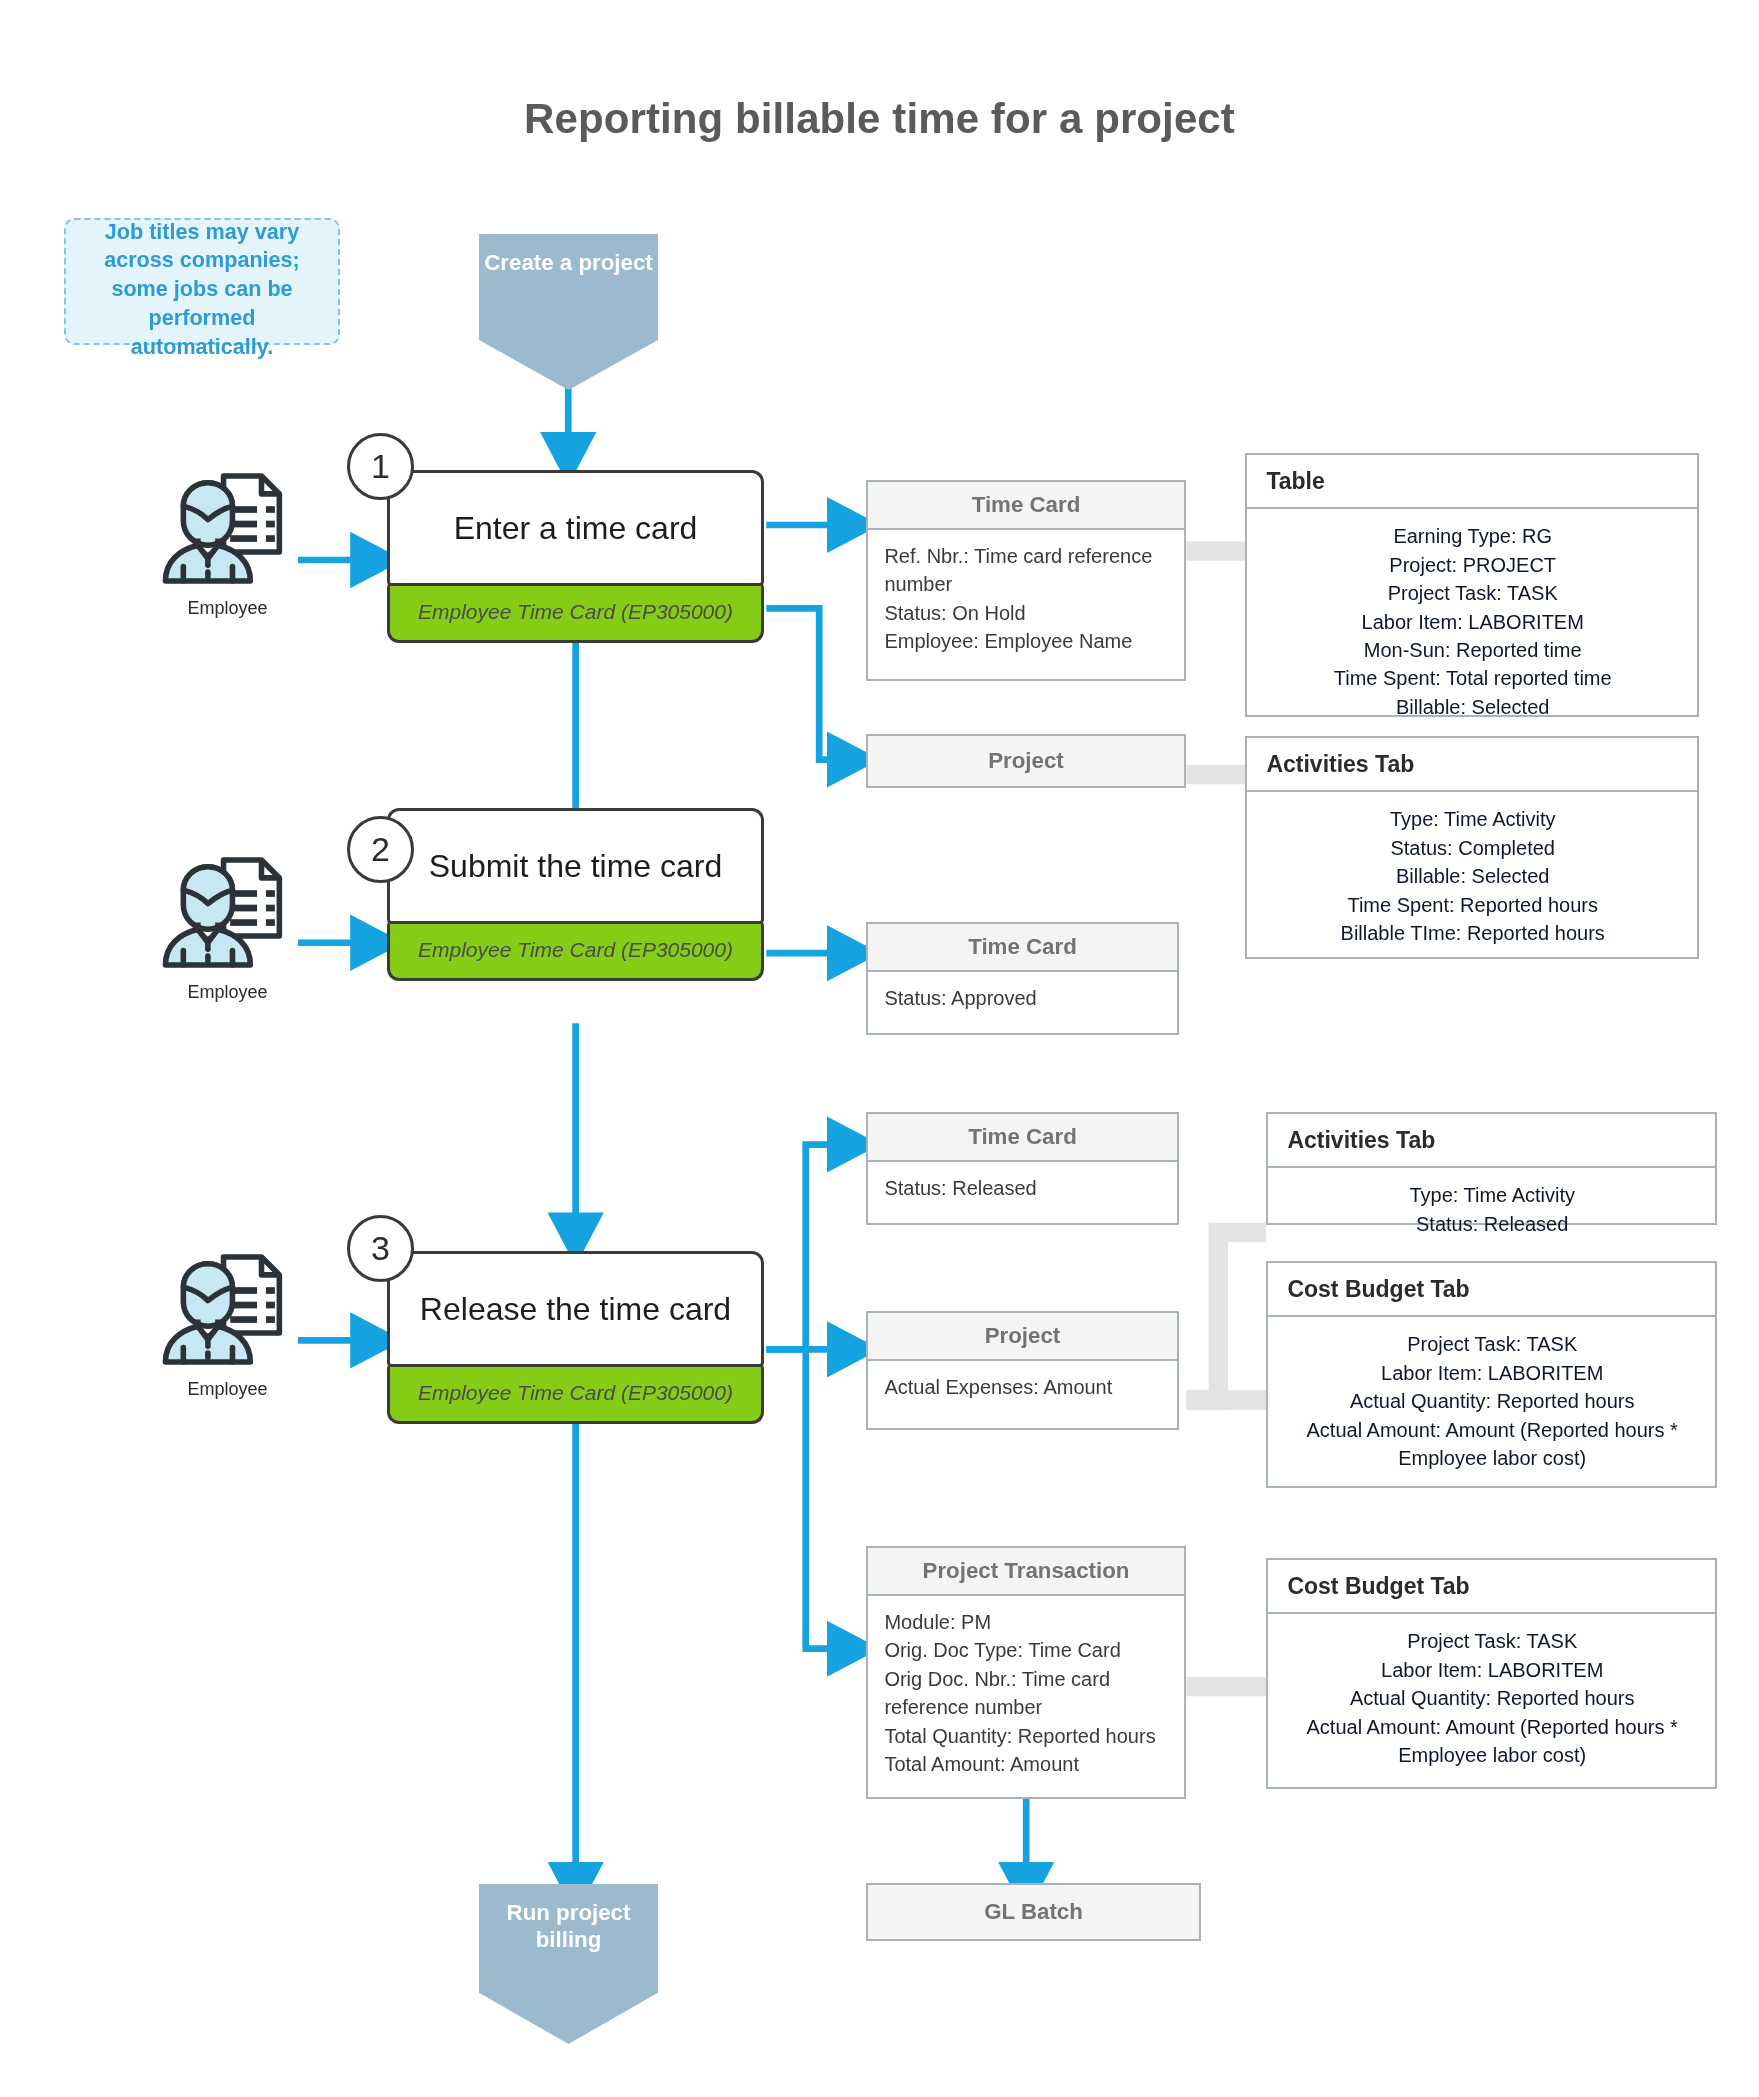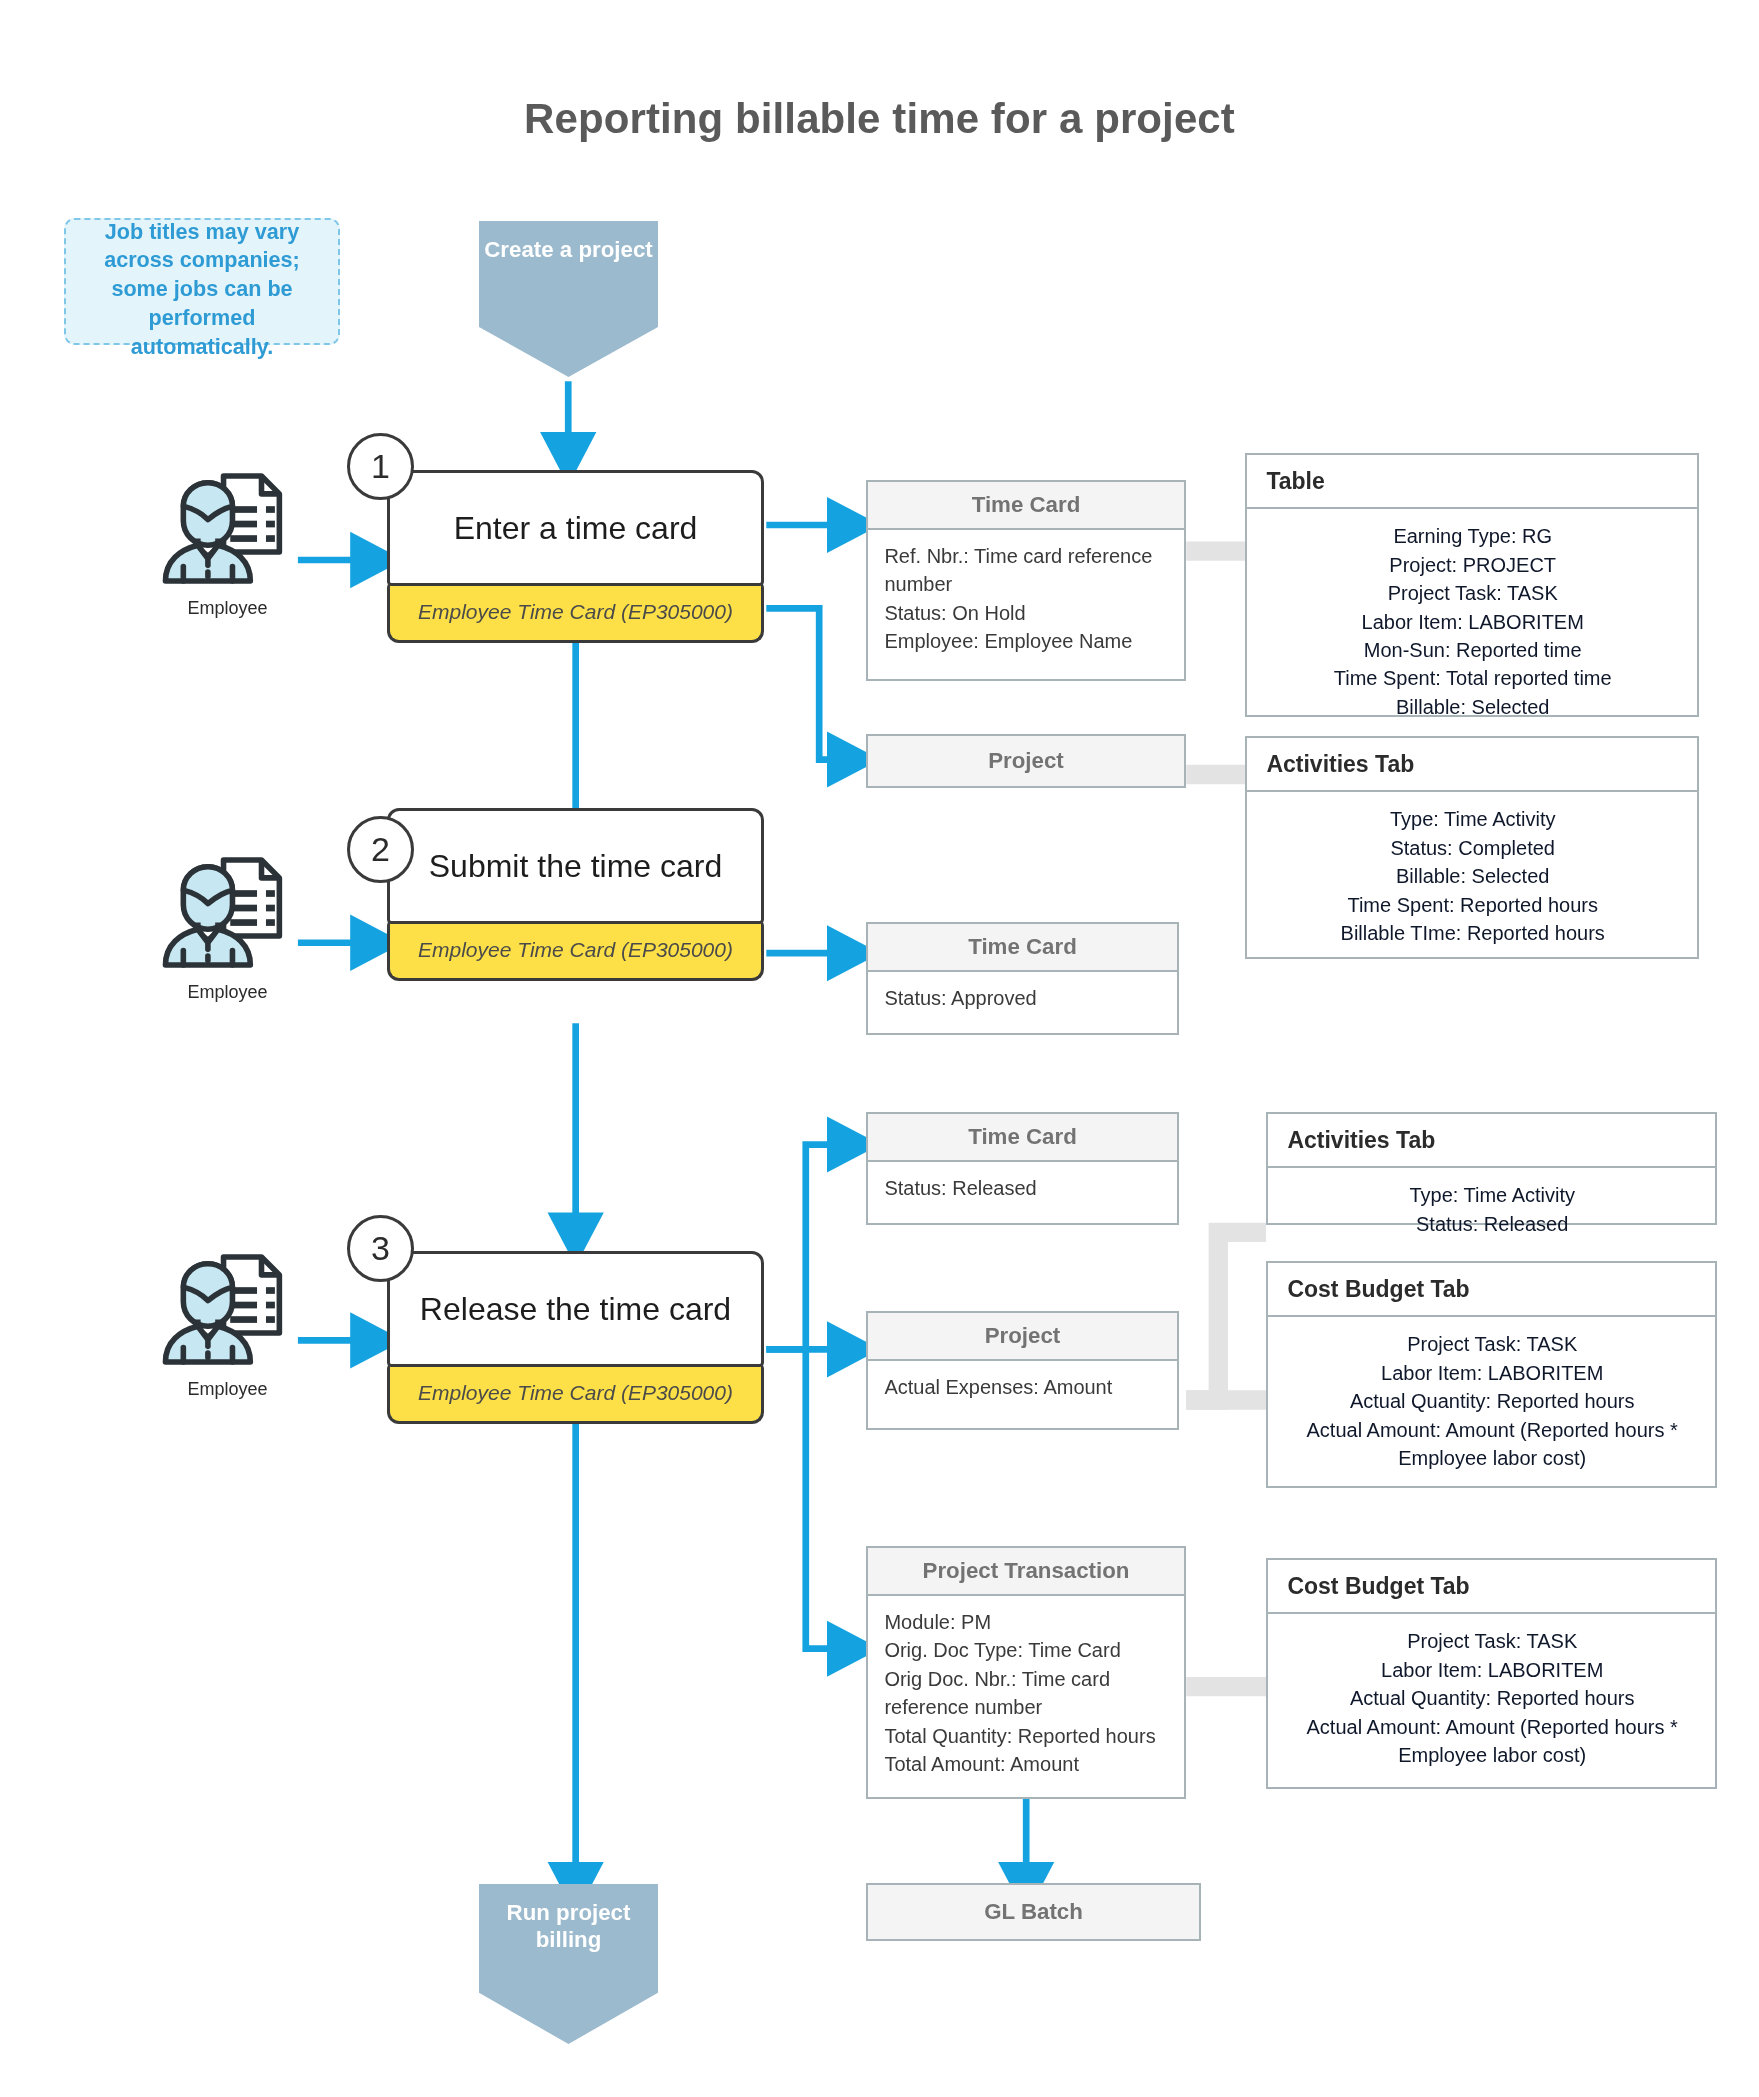--- a/index.html
+++ b/index.html
@@ -27,33 +27,33 @@
   }
 
   
   .banner{
     width:179px;background:#9cbacd;color:#ffffff;
     -webkit-clip-path:polygon(0 0,100% 0,100% 68%,50% 100%,0 68%);
     clip-path:polygon(0 0,100% 0,100% 68%,50% 100%,0 68%);
     text-align:center;font-size:22.3px;font-weight:bold;line-height:1.2;
     padding-top:16.4px;
   }
-  #banner-top{left:479px;top:221px;height:156px;}
+  #banner-top{left:479px;top:234px;height:156px;}
   #banner-bottom{left:479px;top:1884px;height:160px;}
 
   
   .step{width:377px;}
   .step .head{
     background:#ffffff;border:3px solid #3a3a3a;border-radius:12px 12px 4.5px 4.5px;
     height:110px;display:flex;align-items:center;justify-content:center;
     font-size:32px;color:#1d1d1d;text-align:center;padding:0 13.4px;
     position:relative;z-index:2;
   }
   .step .foot{
-    background:#fde047;border:3px solid #3a3a3a;border-top:none;
+    background:#84cc16;border:3px solid #3a3a3a;border-top:none;
     border-radius:4.5px 4.5px 12px 12px;height:57px;
     display:flex;align-items:center;justify-content:center;
     font-size:21px;font-style:italic;color:#4a4a4a;margin-top:-3px;
   }
   #step1{left:387px;top:470px;}
   #step2{left:387px;top:808px;}
   #step3{left:387px;top:1251px;}
 
   
   .numcircle{

